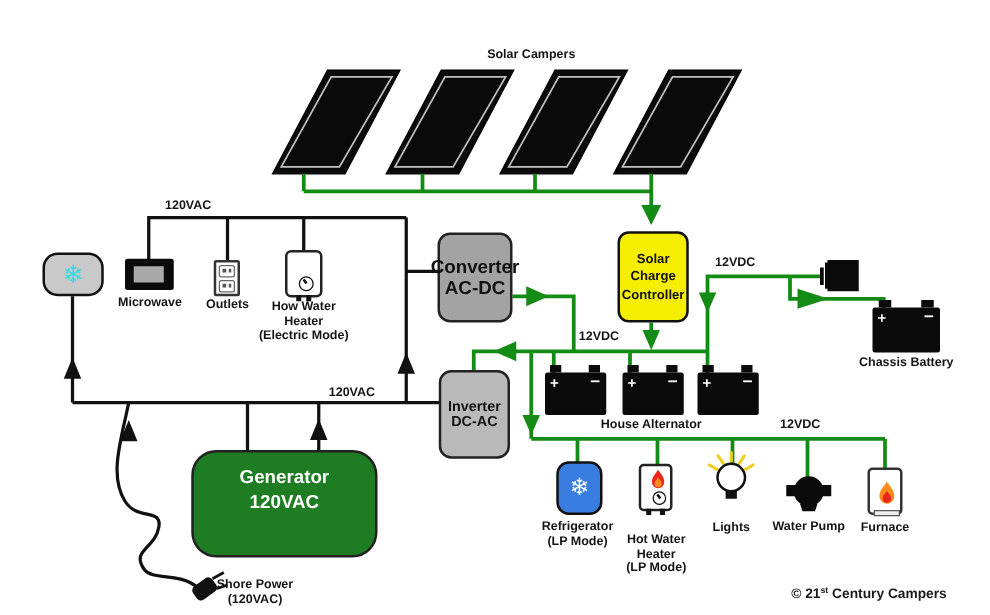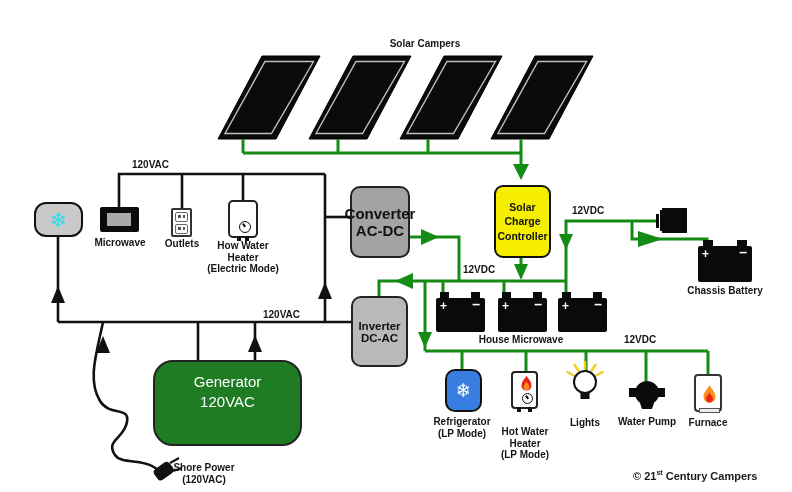--- a/index.html
+++ b/index.html
@@ -30,21 +30,21 @@
   .whe-clock{left:9px;top:19px;width:10px;height:10px;}
   .leg{position:absolute;bottom:-5px;width:4px;height:5px;background:#111;}
   .conv-box{left:350px;top:186px;width:60px;height:72px;background:#a3a3a3;
             border:2.5px solid #222;border-radius:10px;font-size:15px;font-weight:bold;}
   .inv-box{left:351px;top:296px;width:57px;height:71px;background:#b9b9b9;
            border:2.5px solid #222;border-radius:10px;font-size:11.5px;font-weight:bold;}
   .scc-box{left:494px;top:185px;width:57px;height:73px;background:#f6ee00;
            border:2.5px solid #111;border-radius:9px;font-size:10.5px;font-weight:bold;line-height:1.35;}
   .gen-box{left:153px;top:360px;width:149px;height:86px;background:#1e7d22;
            border:2.5px solid #222;border-radius:20px;color:#fff;font-size:15px;
-           font-weight:normal;align-items:flex-start;padding-top:10px;line-height:1.35;}
+           font-weight:bold;align-items:flex-start;padding-top:10px;line-height:1.35;}
   .battery{position:absolute;width:49px;height:34px;background:#0a0a0a;border-radius:2px;}
   .cbattery{position:absolute;left:698px;top:246px;width:54px;height:36px;background:#0a0a0a;border-radius:2px;}
   .nub{position:absolute;top:-6px;width:9px;height:6px;background:#0a0a0a;}
   .bplus{position:absolute;left:4px;top:1px;color:#fff;font-size:12px;font-weight:bold;}
   .bminus{position:absolute;right:5px;top:-2px;color:#fff;font-size:14px;font-weight:bold;}
   .alt-box{left:662px;top:208px;width:25px;height:25px;background:#0a0a0a;}
   .alt-bar1{position:absolute;left:656px;top:214px;width:3px;height:14px;background:#0a0a0a;}
   .alt-bar2{position:absolute;left:660px;top:210px;width:3px;height:21px;background:#0a0a0a;}
   .fr-box{left:445px;top:369px;width:37px;height:43px;background:#3a7de0;
           border:2.5px solid #111;border-radius:10px;font-size:19px;color:#fff;}
@@ -166,21 +166,21 @@
   <div class="lbl" style="left:147px;top:238px;width:70px;">Outlets</div>
   <div class="lbl" style="left:195px;top:240px;width:96px;">How Water
 Heater
 (Electric Mode)</div>
   <div class="lbl lbl-left" style="left:263px;top:309px;">120VAC</div>
   <div class="lbl" style="left:154px;top:462px;width:100px;">Shore Power
 (120VAC)</div>
   <div class="lbl lbl-left" style="left:463px;top:264px;">12VDC</div>
   <div class="lbl lbl-left" style="left:572px;top:205px;">12VDC</div>
   <div class="lbl" style="left:675px;top:285px;width:100px;">Chassis Battery</div>
-  <div class="lbl" style="left:461px;top:334px;width:120px;">House Microwave</div>
+  <div class="lbl" style="left:461px;top:334px;width:120px;">House Alternator</div>
   <div class="lbl lbl-left" style="left:624px;top:334px;">12VDC</div>
   <div class="lbl" style="left:412px;top:416px;width:100px;">Refrigerator
 (LP Mode)</div>
   <div class="lbl" style="left:480px;top:426px;width:90px;">Hot Water
 Heater
 (LP Mode)</div>
   <div class="lbl" style="left:555px;top:417px;width:60px;">Lights</div>
   <div class="lbl" style="left:602px;top:416px;width:90px;">Water Pump</div>
   <div class="lbl" style="left:673px;top:417px;width:70px;">Furnace</div>
 

